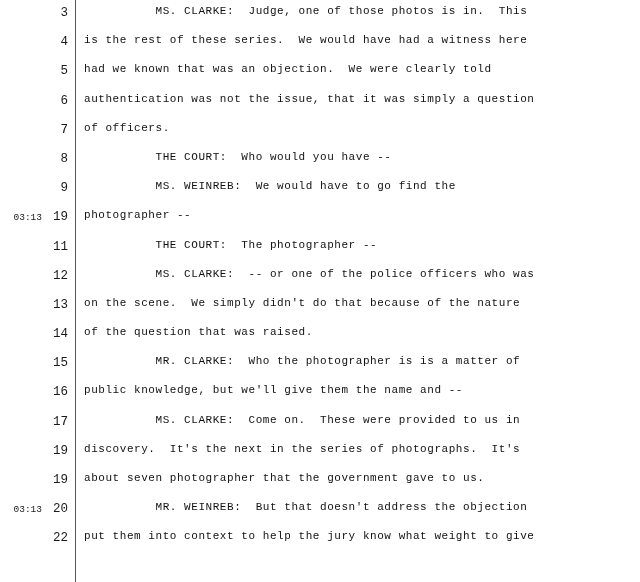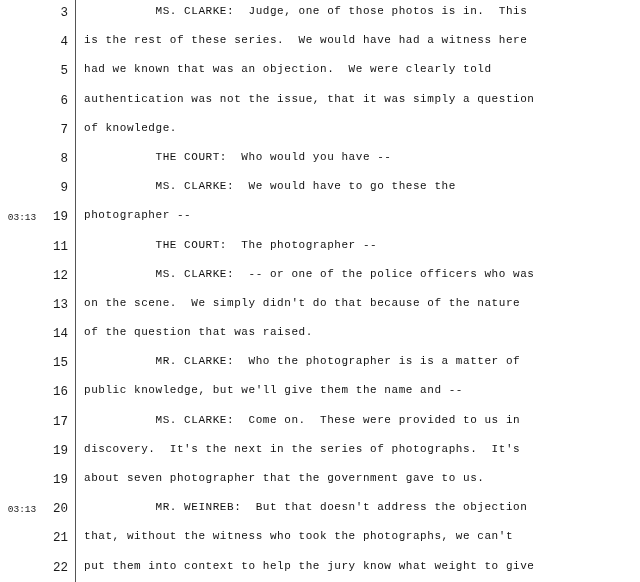--- a/index.html
+++ b/index.html
@@ -39,21 +39,21 @@
     position: relative;
     height: 29.2px;
     display: flex;
     align-items: flex-start;
   }
   .timestamp {
     position: absolute;
     left: 2px;
     top: 8px;
     width: 40px;
-    text-align: center;
+    text-align: right;
     font-size: 9.5px;
     letter-spacing: 0px;
     color: #1a1a1a;
     font-family: "Liberation Mono", "DejaVu Sans Mono", monospace;
   }
   .lineno {
     position: absolute;
     left: 44px;
     top: 6px;
     width: 24px;
@@ -98,33 +98,33 @@
 
     <div class="trow">
       <span class="timestamp"></span>
       <span class="lineno">6</span>
       <span class="ltext">authentication was not the issue, that it was simply a question</span>
     </div>
 
     <div class="trow">
       <span class="timestamp"></span>
       <span class="lineno">7</span>
-      <span class="ltext">of knowledge.</span>
+      <span class="ltext">of officers.</span>
     </div>
 
     <div class="trow">
       <span class="timestamp"></span>
       <span class="lineno">8</span>
       <span class="ltext">          THE COURT:  Who would you have --</span>
     </div>
 
     <div class="trow">
       <span class="timestamp"></span>
       <span class="lineno">9</span>
-      <span class="ltext">          MS. CLARKE:  We would have to go these the</span>
+      <span class="ltext">          MS. WEINREB:  We would have to go find the</span>
     </div>
 
     <div class="trow">
       <span class="timestamp">03:13</span>
       <span class="lineno">19</span>
       <span class="ltext">photographer --</span>
     </div>
 
     <div class="trow">
       <span class="timestamp"></span>
@@ -179,25 +179,20 @@
       <span class="lineno">19</span>
       <span class="ltext">about seven photographer that the government gave to us.</span>
     </div>
 
     <div class="trow">
       <span class="timestamp">03:13</span>
       <span class="lineno">20</span>
       <span class="ltext">          MR. WEINREB:  But that doesn't address the objection</span>
     </div>
 
-    <div class="trow">
-      <span class="timestamp"></span>
-      <span class="lineno">21</span>
-      <span class="ltext">that, without the witness who took the photographs, we can't</span>
-    </div>
 
     <div class="trow">
       <span class="timestamp"></span>
       <span class="lineno">22</span>
       <span class="ltext">put them into context to help the jury know what weight to give</span>
     </div>
 
   </div>
 </div>
 

